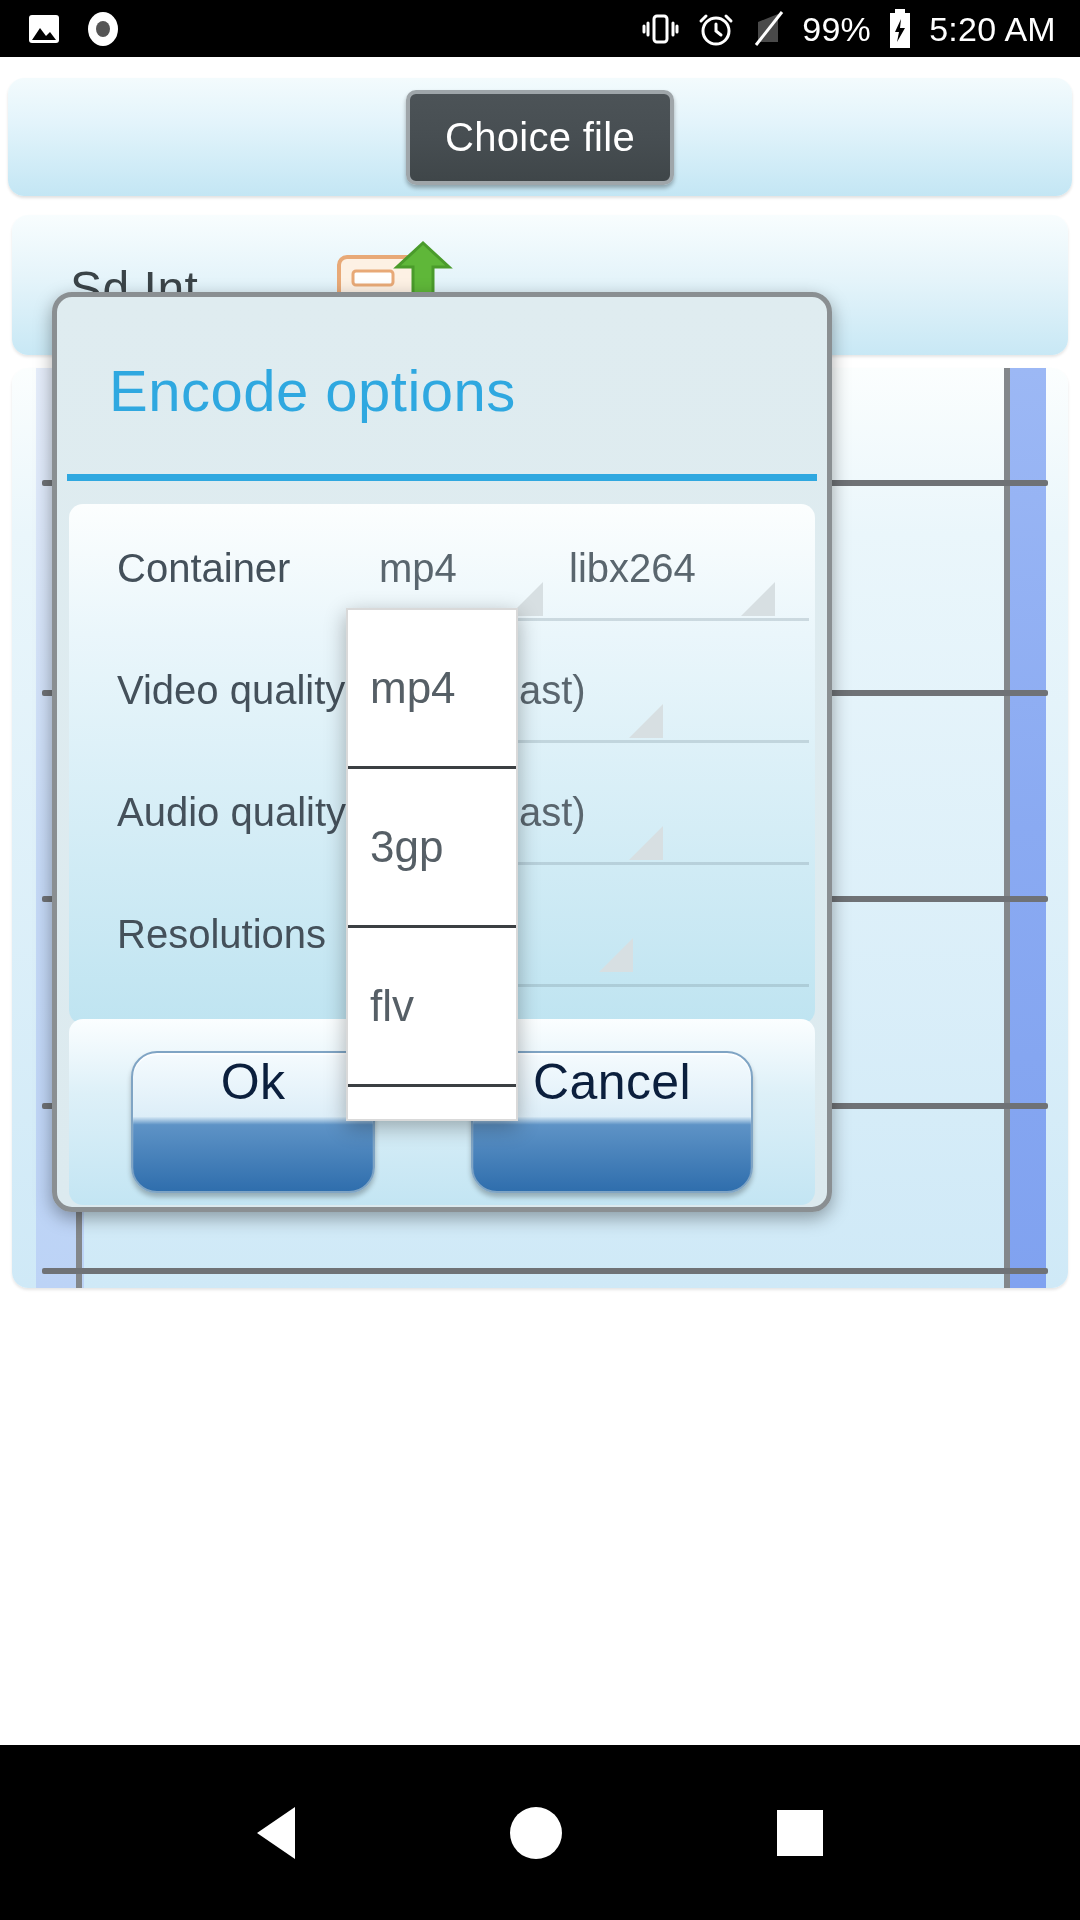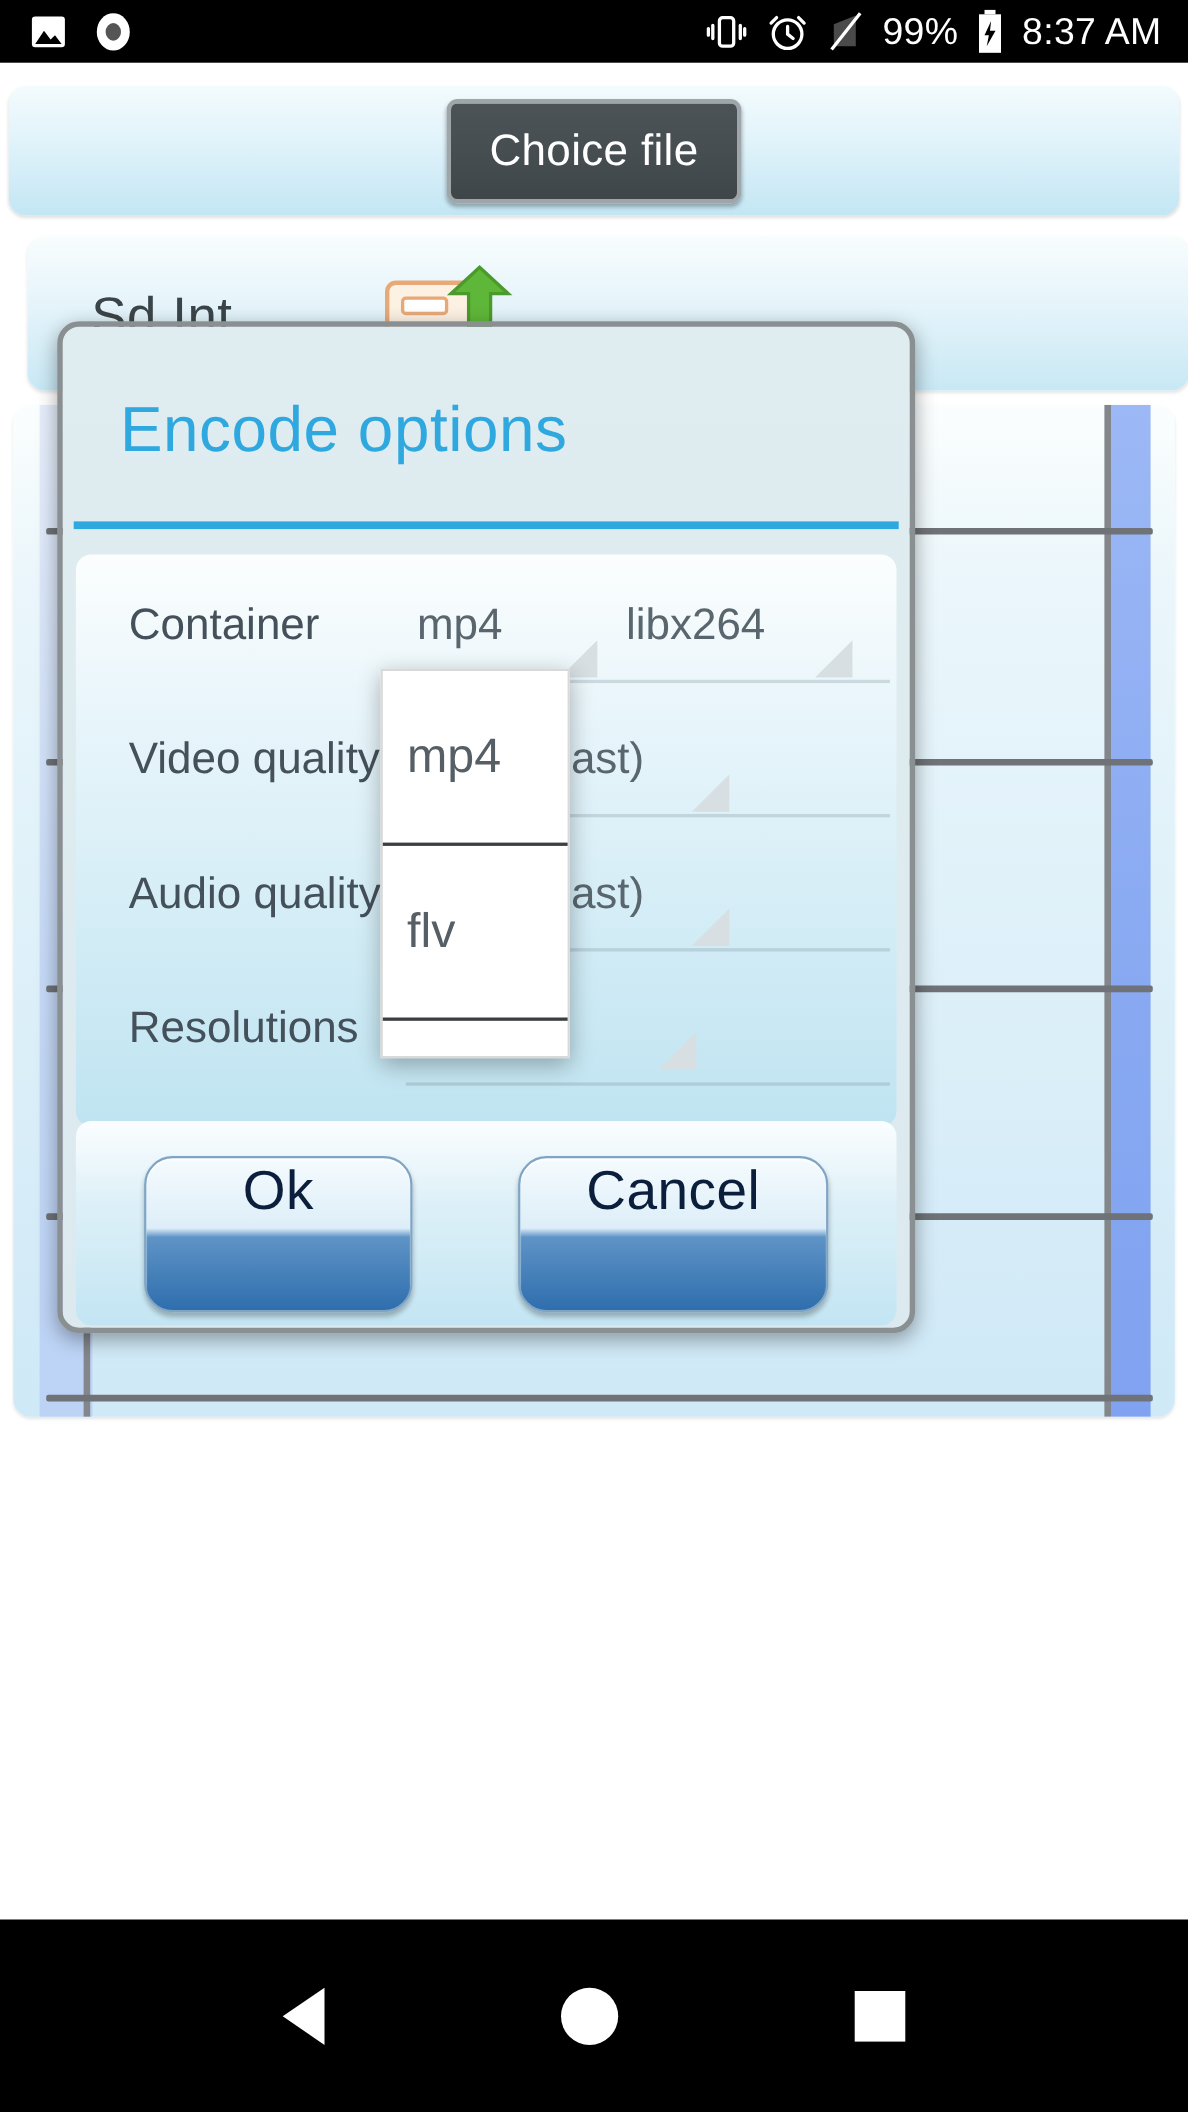--- a/index.html
+++ b/index.html
@@ -50,21 +50,21 @@
   }
   .tab-inactive .tab-inner{
     position:absolute; left:13px; right:13px; top:22px; bottom:22px;
     background:linear-gradient(180deg,#b9ccd4 0%,#aec2cb 100%);
     border:2px solid #8d9ba2;
   }
   .tab-inactive span{ position:relative; z-index:2; }
 
   
   .sdpanel{
-    position:absolute; left:25px; top:215px; width:1056px; height:140px;
+    position:absolute; left:12px; top:215px; width:1056px; height:140px;
     border-radius:16px;
     background:linear-gradient(180deg,#f8fdfe 0%,#e5f4fa 45%,#c8e8f5 100%);
     box-shadow:0 2px 3px rgba(0,0,0,.10);
   }
   .sd-label{
     position:absolute; left:58px; top:46px;
     font-size:48px; color:#3b4448; letter-spacing:.5px;
   }
   .sd-icon{ position:absolute; left:315px; top:20px; }
 
@@ -203,21 +203,21 @@
       <svg class="sb-icon" width="34" height="40" viewBox="0 0 34 40">
         <path d="M6 33 L6 13 L26 5 L26 33 Z" fill="#4a4a4a"></path>
         <path d="M4 36 L30 3" stroke="#fff" stroke-width="3"></path>
       </svg>
       <span class="sb-txt">99%</span>
       <svg class="sb-icon" width="26" height="42" viewBox="0 0 26 42">
         <rect x="8" y="1" width="10" height="4" fill="#fff"></rect>
         <rect x="3" y="5" width="20" height="35" fill="#fff"></rect>
         <path d="M14 11 L8 24 L12 24 L10 34 L18 20 L13 20 Z" fill="#000"></path>
       </svg>
-      <span class="sb-txt">8:37 AM</span>
+      <span class="sb-txt">5:20 AM</span>
     </div>
   </div>
 
   <div class="tabpanel">
     <div class="tabstrip">
       <div class="tab tab-active">
         <span>Choice file</span>
       </div>
     </div>
   </div>
@@ -292,20 +292,23 @@
         <span>Cancel</span>
       </div>
     </div>
   </div>
 
   <div class="dropdown">
     <div class="dd-item">
       <span>mp4</span>
     </div>
     <div class="dd-item">
+      <span>3gp</span>
+    </div>
+    <div class="dd-item">
       <span>flv</span>
     </div>
     <div class="dd-item dd-partial"></div>
   </div>
 
   <div class="navbar">
     <div class="nav-back"></div>
     <div class="nav-home"></div>
     <div class="nav-recent"></div>
   </div>

